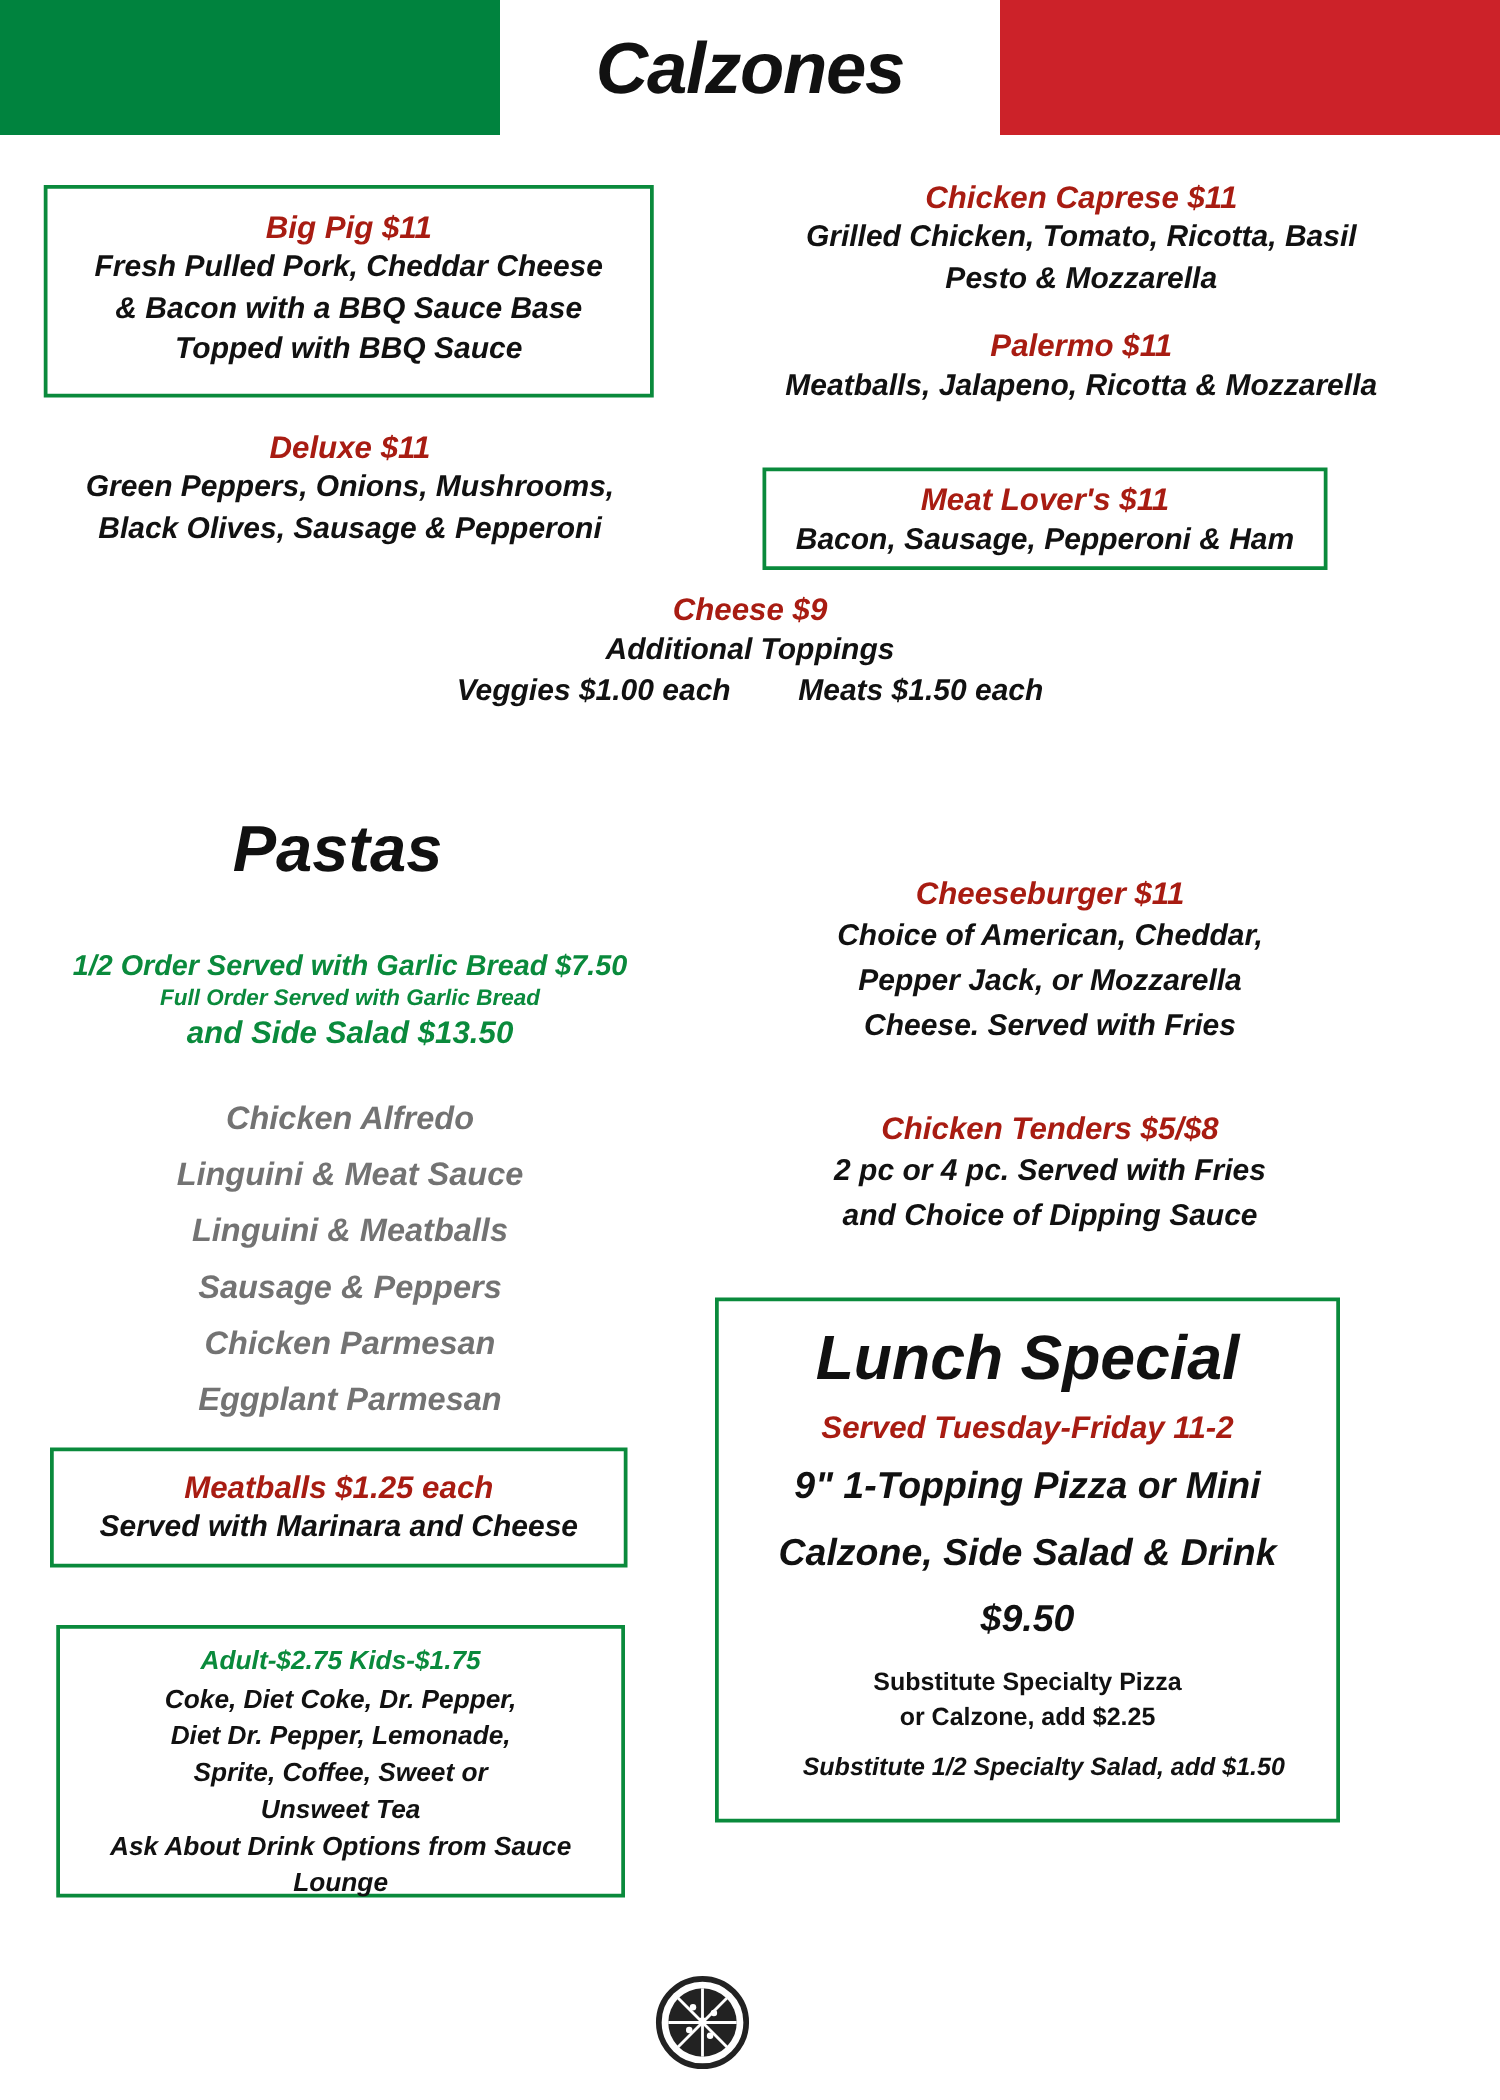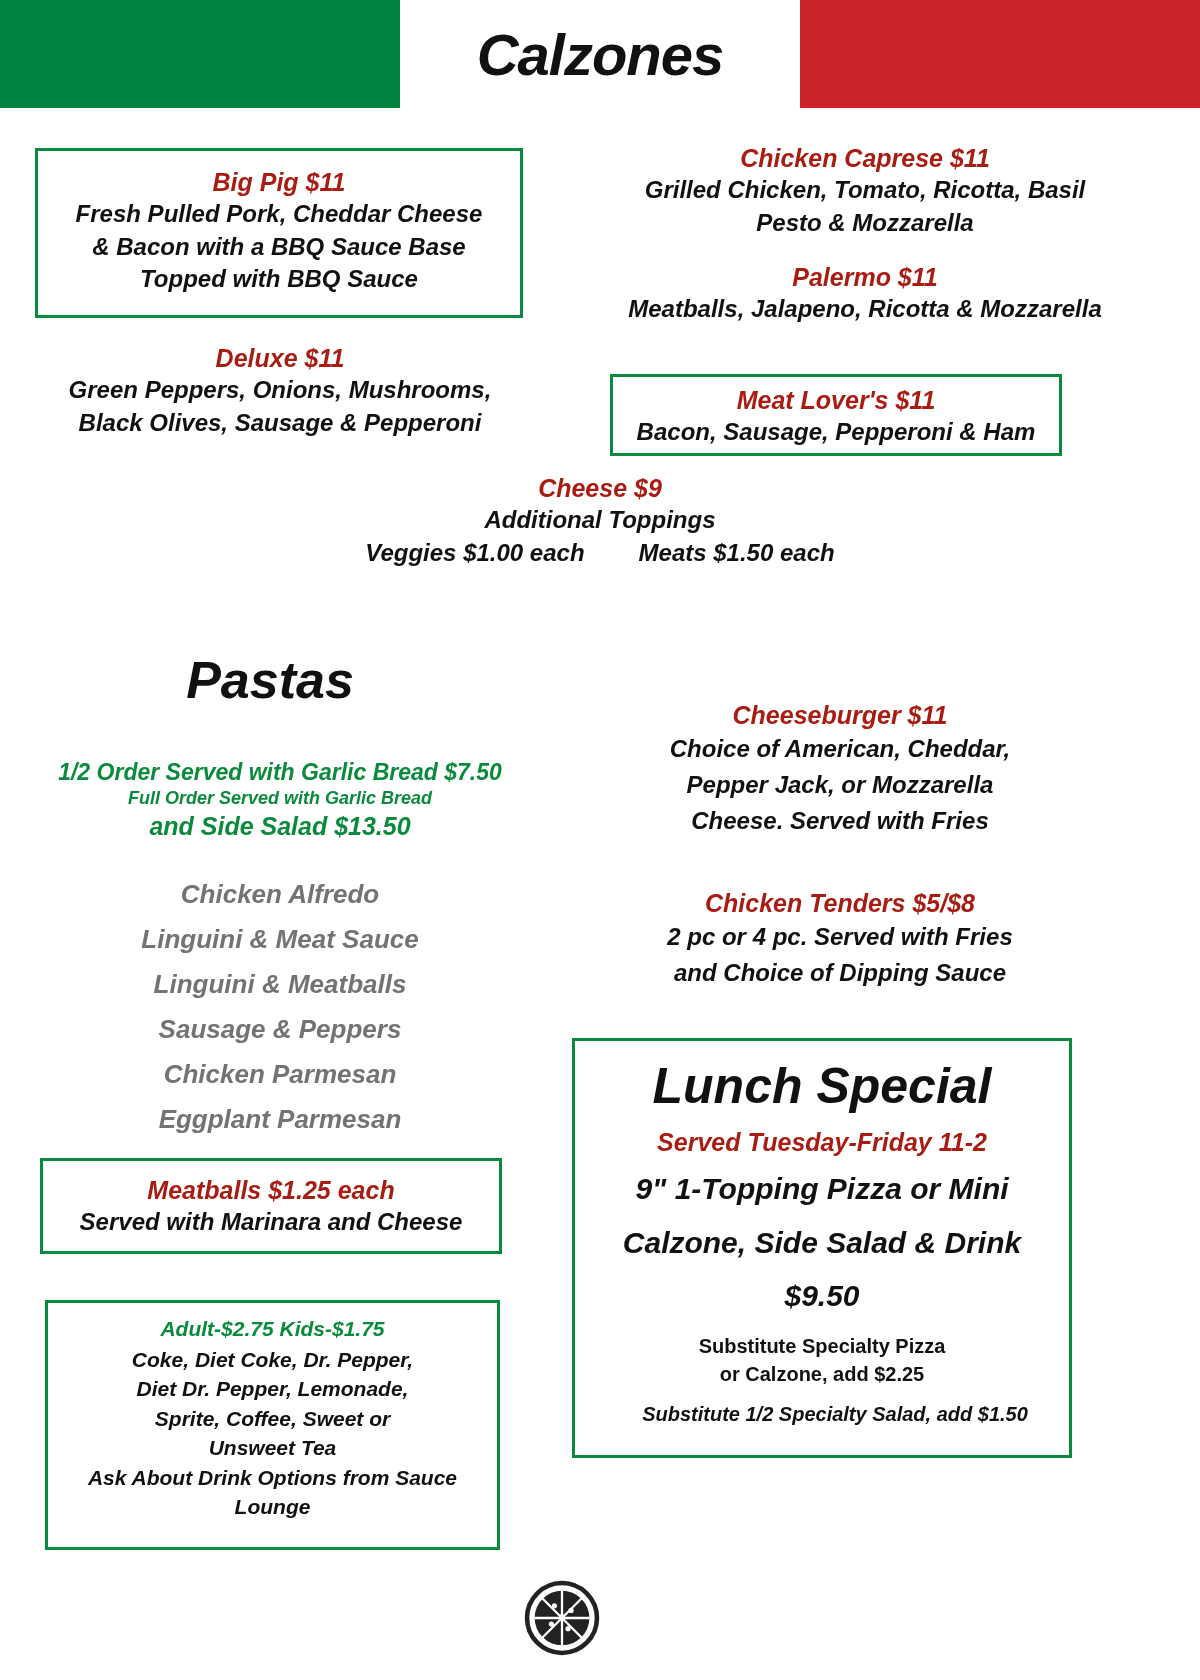--- a/index.html
+++ b/index.html
@@ -162,21 +162,21 @@
   }
   .meatballs-box {
     position: absolute;
     left: 40px; top: 1158px;
     width: 462px; height: 96px;
     padding-top: 14px;
   }
   .drinks-box {
     position: absolute;
     left: 45px; top: 1300px;
-    width: 455px; height: 250px;
+    width: 455px; height: 218px;
     padding-top: 14px;
   }
   .drinks-title {
     font-size: 21px;
     margin-bottom: 4px;
   }
   .drinks-line {
     font-size: 21px;
     font-weight: 700;
     font-style: italic;

